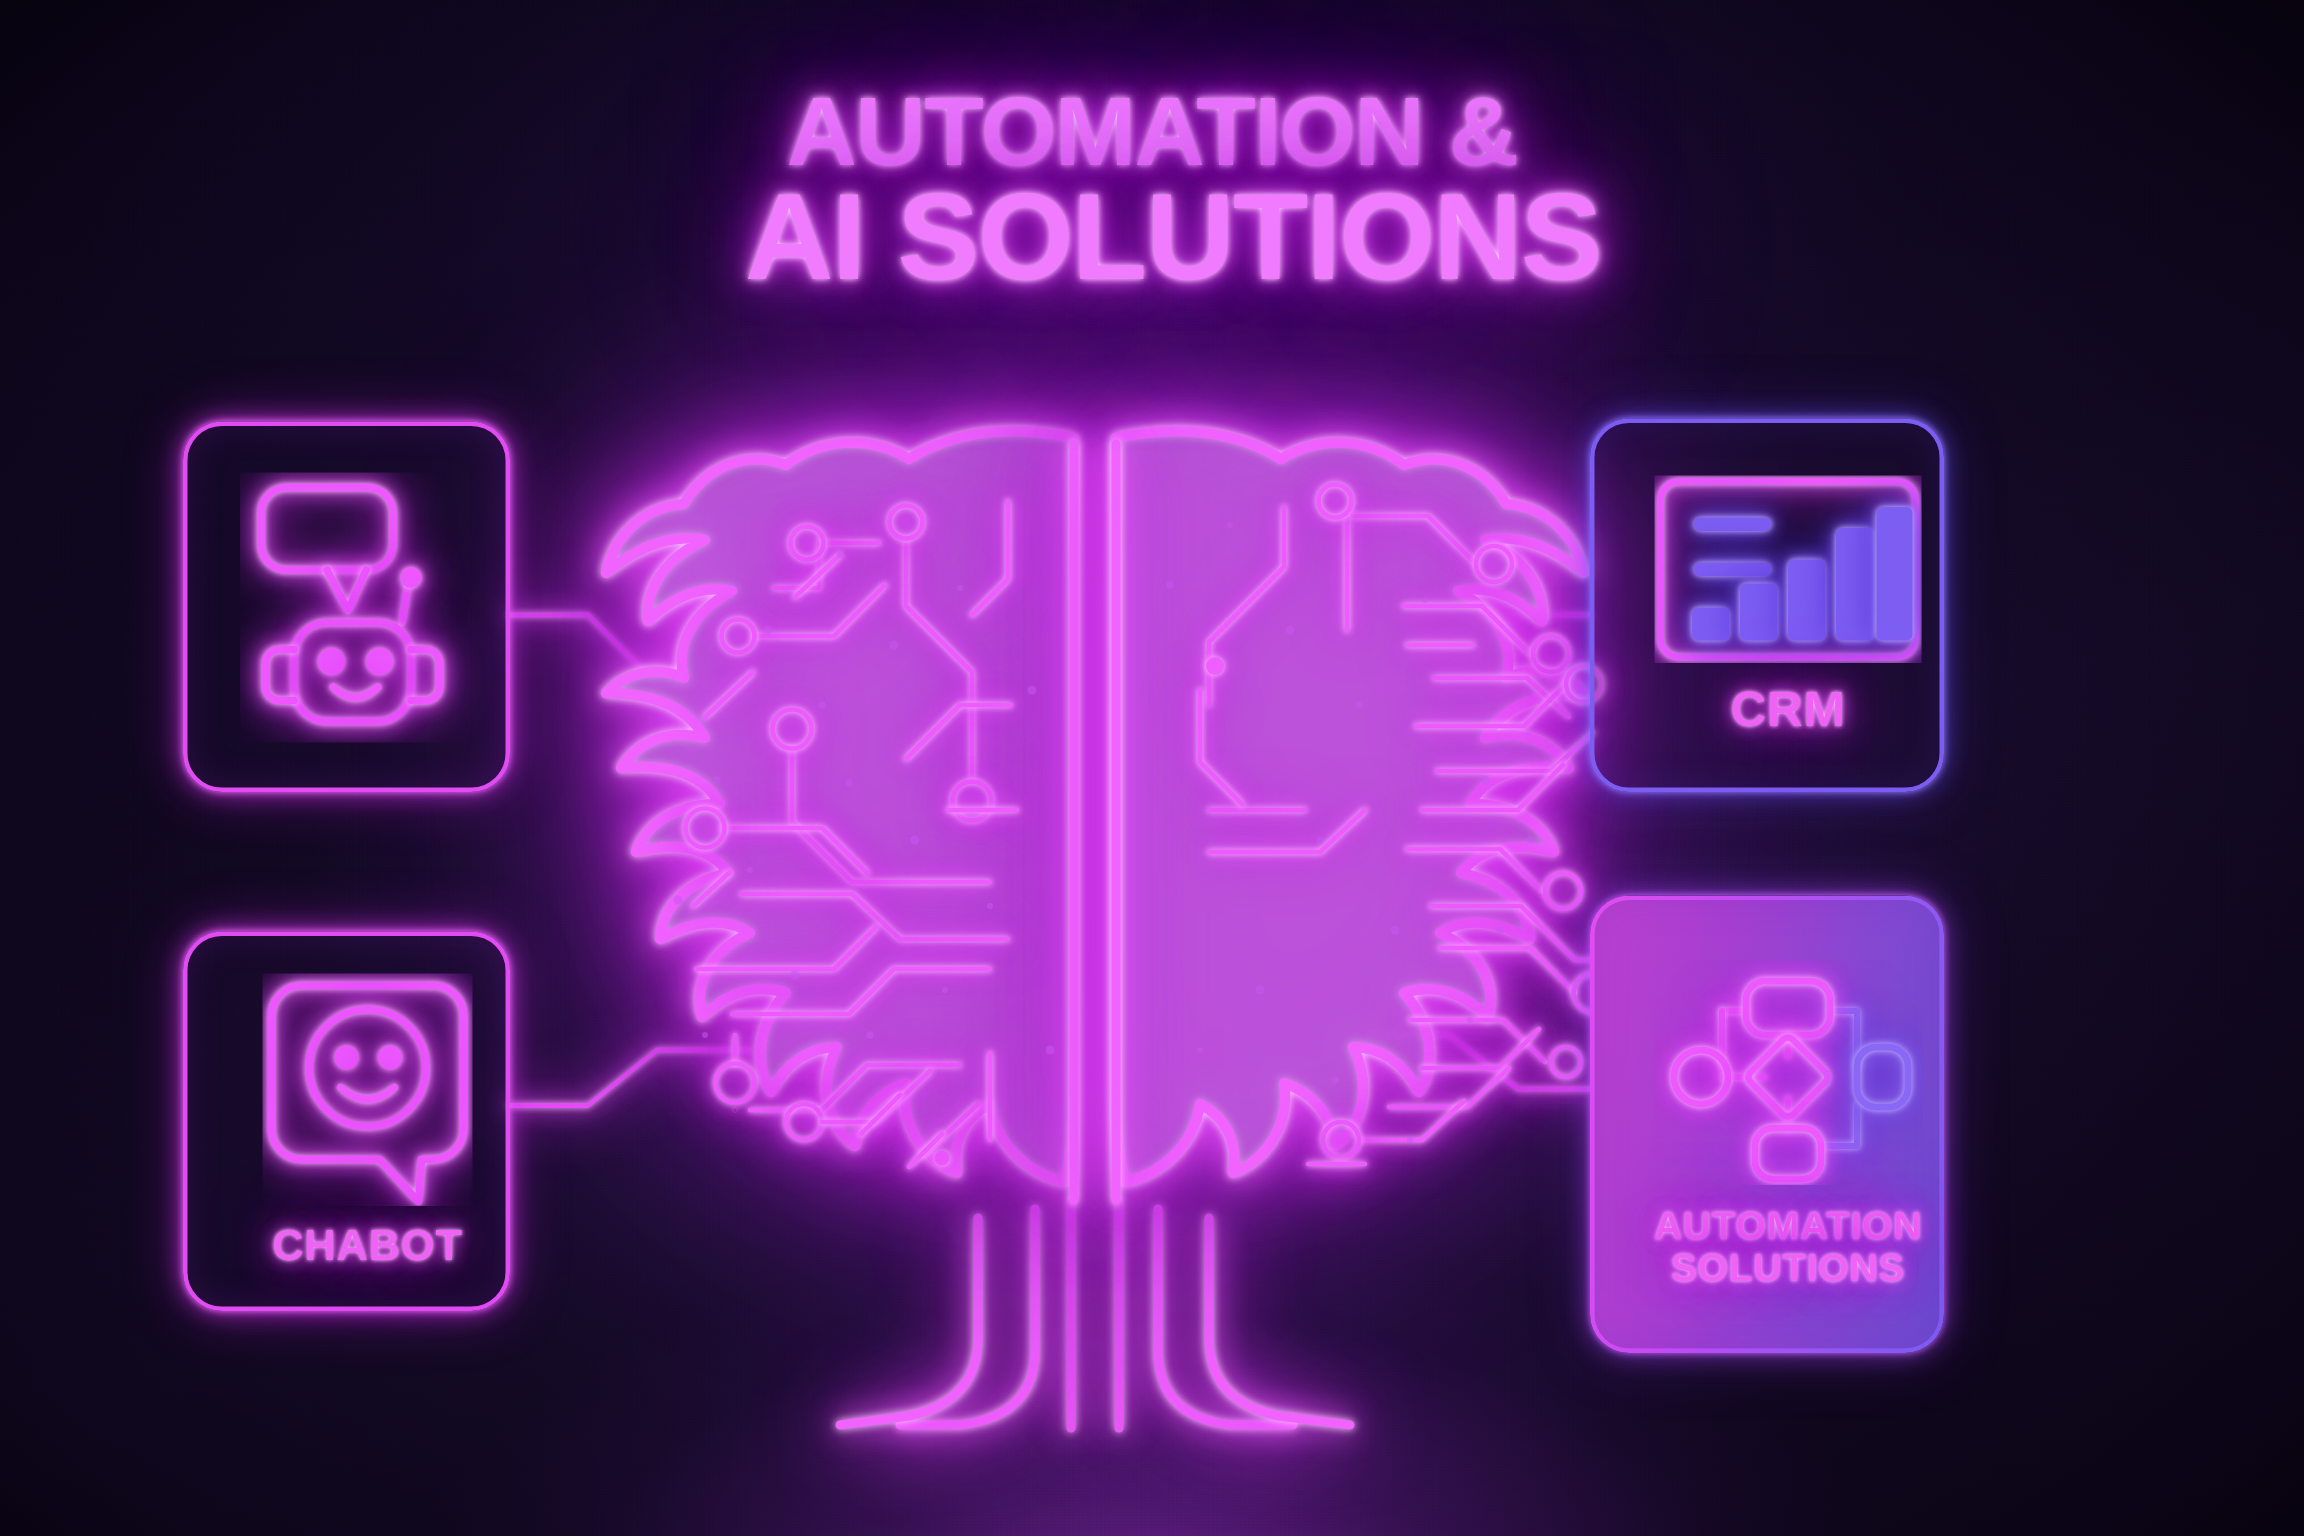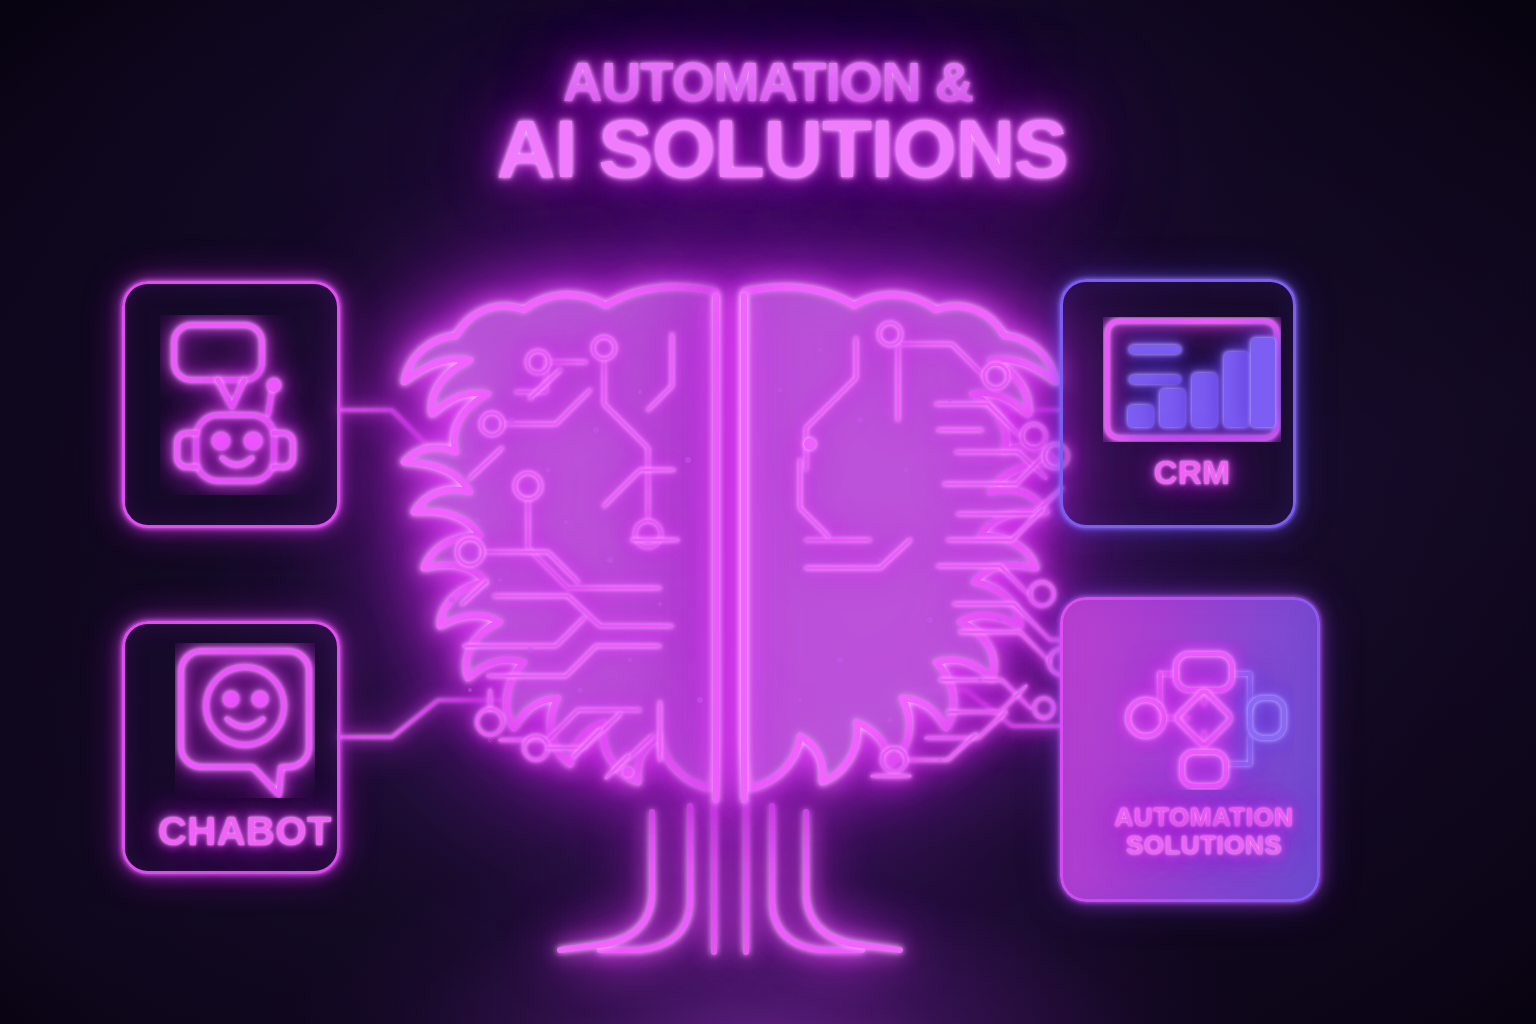--- a/index.html
+++ b/index.html
@@ -28,21 +28,21 @@
   }
 
   
   #title{
     position:absolute;left:0;right:0;top:56px;text-align:center;
     z-index:6;pointer-events:none;
   }
   #title .ln{
     display:block;
     font-weight:700;
-    font-size:55px;
+    font-size:65px;
     line-height:.97;
     letter-spacing:-1px;
     color:#f07bff;
     text-shadow:
       0 0 4px #ffd8ff,
       0 0 12px #ef63ff,
       0 0 30px #d028f0,
       0 0 62px #a215cc,
       0 0 110px #7a0fa0;
   }
@@ -80,31 +80,31 @@
     box-shadow:
       0 0 5px rgba(200,100,255,.9),
       0 0 17px rgba(170,70,245,.6),
       0 0 40px rgba(120,50,210,.36),
       inset 0 0 24px rgba(110,45,190,.18);
   }
 
   #card-chatbot{left:122px;top:281px;width:218px;height:247px;}
   #card-chabot {left:122px;top:621px;width:218px;height:253px;}
   #card-crm    {left:1060px;top:279px;width:236px;height:249px;}
-  #card-flow   {left:1060px;top:597px;width:260px;height:305px;}
+  #card-flow   {left:1060px;top:597px;width:236px;height:305px;}
 
   .card-label{
     font-weight:700;
     letter-spacing:.5px;
     text-align:center;
     color:#f061f6;
     text-shadow:0 0 3px #ffd4ff,0 0 10px #ee55ff,0 0 24px #c921e6,0 0 48px #9410bb;
     line-height:1.06;
   }
-  #lbl-chabot{font-size:40px;margin-top:12px;}
+  #lbl-chabot{font-size:29px;margin-top:12px;}
   #lbl-crm{font-size:33px;margin-top:14px;}
   #lbl-flow{font-size:26px;margin-top:14px;}
 
   .icon-wrap{display:block;}
 
   
   .nmag{
     stroke:#ee58ff;fill:none;stroke-linecap:round;stroke-linejoin:round;
     filter:drop-shadow(0 0 2px #ffc4ff) drop-shadow(0 0 6px #ef5cff) drop-shadow(0 0 15px #c825e8);
   }

